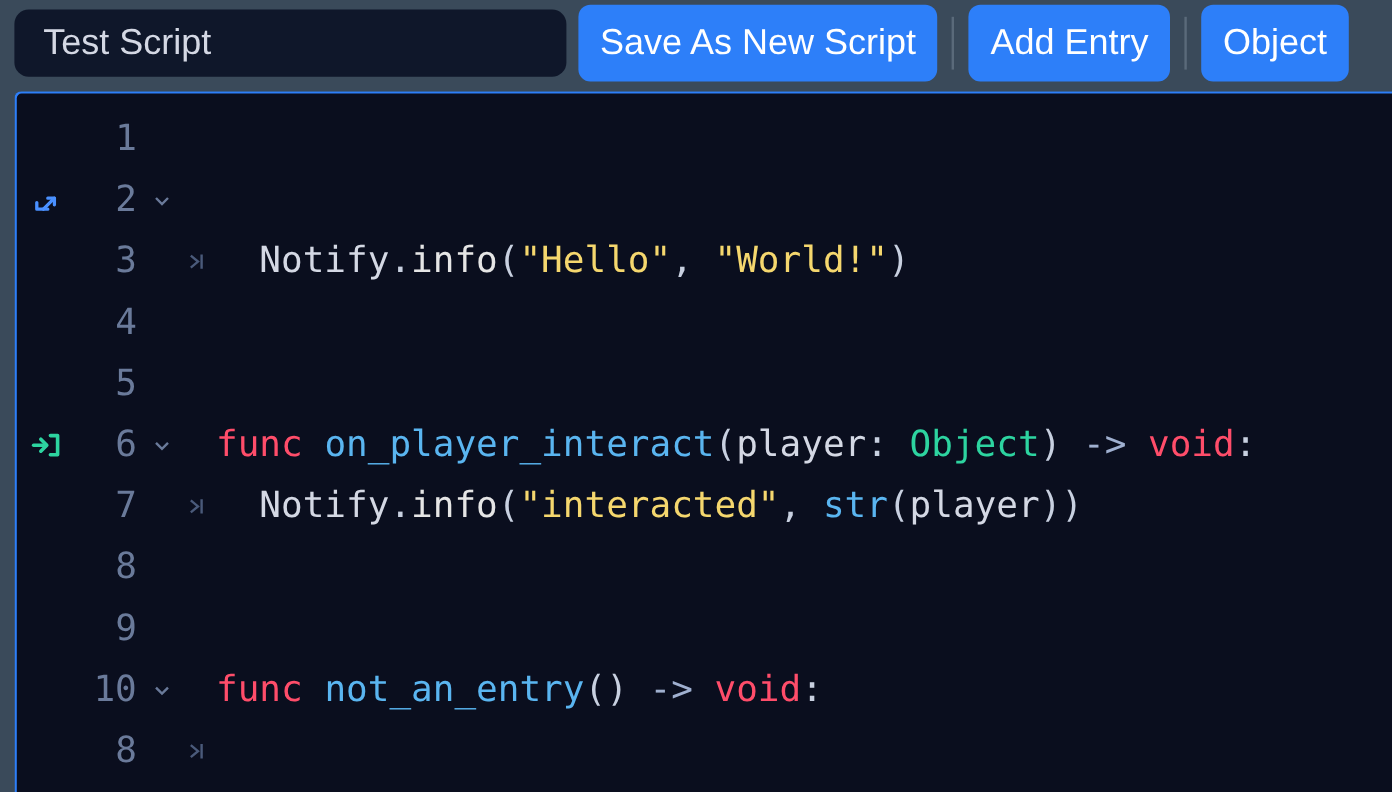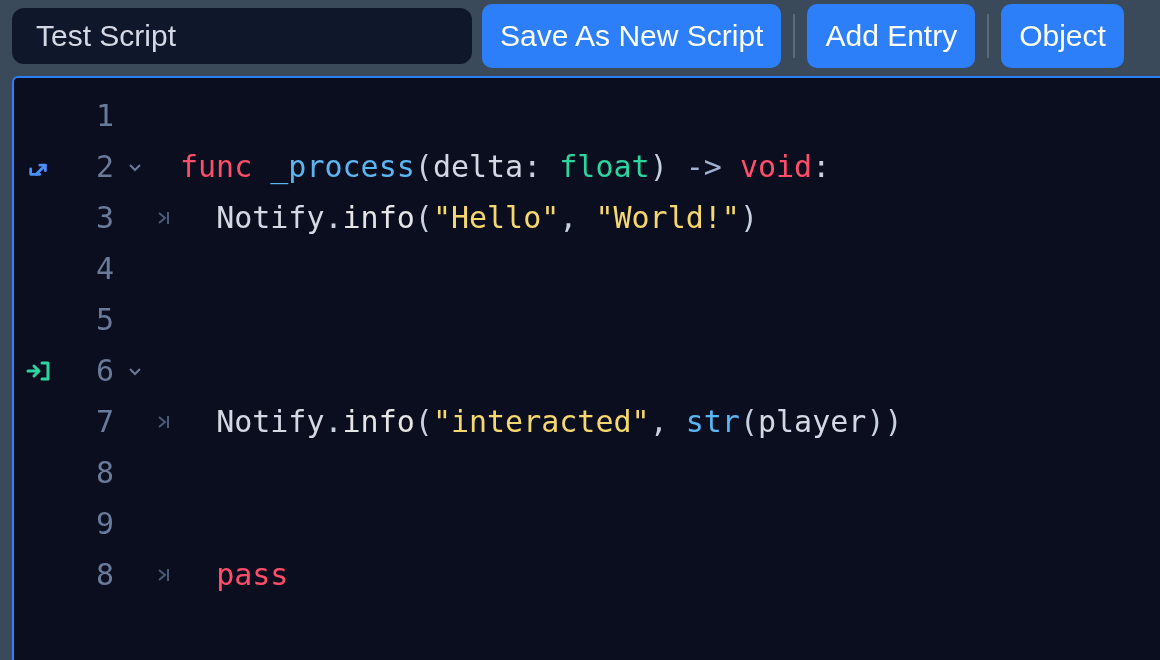--- a/index.html
+++ b/index.html
@@ -141,21 +141,20 @@
           <path d="M14 10 L20 10 L20 16"></path>
         </svg>
       </span>
       <span class="linenum">2</span>
       <span class="fold">
         <svg width="16" height="16" viewBox="0 0 16 16">
             <path d="M3 6 L8 11 L13 6" fill="none" stroke="#6a7a9a" stroke-width="2"></path>
           </svg>
       </span>
       <span class="indent"></span>
-      <span class="code"><span class="kw">func</span> <span class="fn">_process</span><span class="punct">(</span><span class="ident">delta</span><span class="punct">:</span> <span class="type">float</span><span class="punct">)</span> <span class="op">-&gt;</span> <span class="kw">void</span><span class="punct">:</span></span>
     </div>
 
     <div class="line">
       <span class="gutter-icon"></span>
       <span class="linenum">3</span>
       <span class="fold"></span>
       <span class="indent">
         <svg width="20" height="20" viewBox="0 0 20 20">
             <path d="M4 5 L10 10 L4 15 M13 4 L13 16" fill="none" stroke="#4a5a7a" stroke-width="2"></path>
           </svg>
@@ -187,20 +186,21 @@
           <path d="M16 3 L22 3 L22 19 L16 19"></path>
         </svg>
       </span>
       <span class="linenum">6</span>
       <span class="fold">
         <svg width="16" height="16" viewBox="0 0 16 16">
             <path d="M3 6 L8 11 L13 6" fill="none" stroke="#6a7a9a" stroke-width="2"></path>
           </svg>
       </span>
       <span class="indent"></span>
+      <span class="code"><span class="kw">func</span> <span class="fn">on_player_interact</span><span class="punct">(</span><span class="ident">player</span><span class="punct">:</span> <span class="type">Object</span><span class="punct">)</span> <span class="op">-&gt;</span> <span class="kw">void</span><span class="punct">:</span></span>
     </div>
 
     <div class="line">
       <span class="gutter-icon"></span>
       <span class="linenum">7</span>
       <span class="fold"></span>
       <span class="indent">
         <svg width="20" height="20" viewBox="0 0 20 20">
             <path d="M4 5 L10 10 L4 15 M13 4 L13 16" fill="none" stroke="#4a5a7a" stroke-width="2"></path>
           </svg>
@@ -217,27 +217,37 @@
     </div>
 
     <div class="line">
       <span class="gutter-icon"></span>
       <span class="linenum">9</span>
       <span class="fold"></span>
       <span class="indent"></span>
       <span class="code"></span>
     </div>
 
+    <div class="line">
+      <span class="gutter-icon"></span>
+      <span class="linenum">10</span>
+      <span class="fold">
+        <svg width="16" height="16" viewBox="0 0 16 16">
+            <path d="M3 6 L8 11 L13 6" fill="none" stroke="#6a7a9a" stroke-width="2"></path>
+          </svg>
+      </span>
+      <span class="indent"></span>
+      <span class="code"><span class="kw">func</span> <span class="fn">not_an_entry</span><span class="punct">(</span><span class="punct">)</span> <span class="op">-&gt;</span> <span class="kw">void</span><span class="punct">:</span></span>
+    </div>
 
     <div class="line">
       <span class="gutter-icon"></span>
       <span class="linenum">8</span>
       <span class="fold"></span>
       <span class="indent">
         <svg width="20" height="20" viewBox="0 0 20 20">
             <path d="M4 5 L10 10 L4 15 M13 4 L13 16" fill="none" stroke="#4a5a7a" stroke-width="2"></path>
           </svg>
       </span>
-      <span class="code">  <span class="kw">pass</span></span>
     </div>
 
   </div>
 </div>
 
 </body></html>

